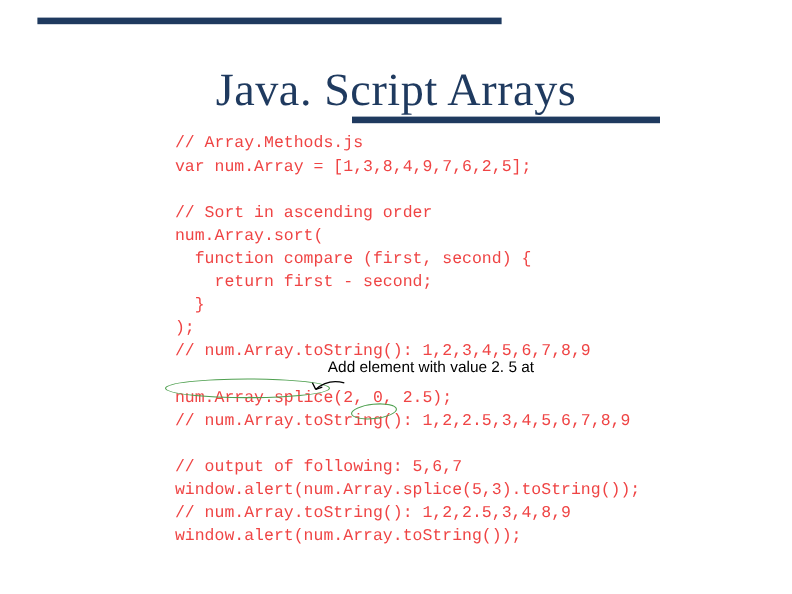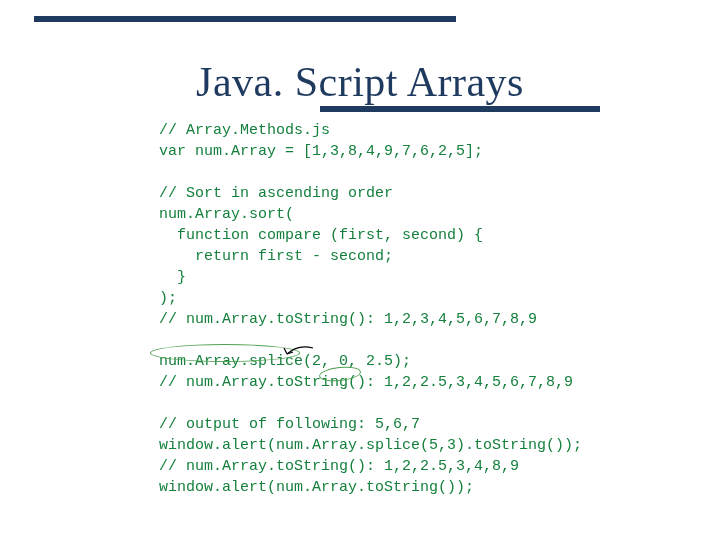--- a/index.html
+++ b/index.html
@@ -39,21 +39,21 @@
     letter-spacing: 0.5px;
     margin-top: 20px;
   }
   .code {
     position: absolute;
     left: 159px;
     top: 120px;
     font-family: "Courier New", monospace;
     font-size: 15px;
     line-height: 21px;
-    color: #15803d;
+    color: #ef4444;
     white-space: pre;
   }
   .annot {
     position: absolute;
     left: 298px;
     top: 325px;
     width: 280px;
     font-family: Arial, sans-serif;
     font-size: 14px;
     line-height: 17px;
@@ -114,13 +114,14 @@
 
 <div class="ellipse ellipse-1"></div>
 <div class="ellipse ellipse-2"></div>
 
 <svg class="arrow" viewBox="0 0 30 22">
   <path d="M30 8 Q15 4 4 14" stroke="#000" stroke-width="1.2" fill="none"></path>
   <path d="M4 14 L1 8 M4 14 L10 12" stroke="#000" stroke-width="1.2" fill="none"></path>
 </svg>
 
 <div class="annot">
+  <div>Add element with value 2. 5 at</div>
 </div>
 
 </body></html>

